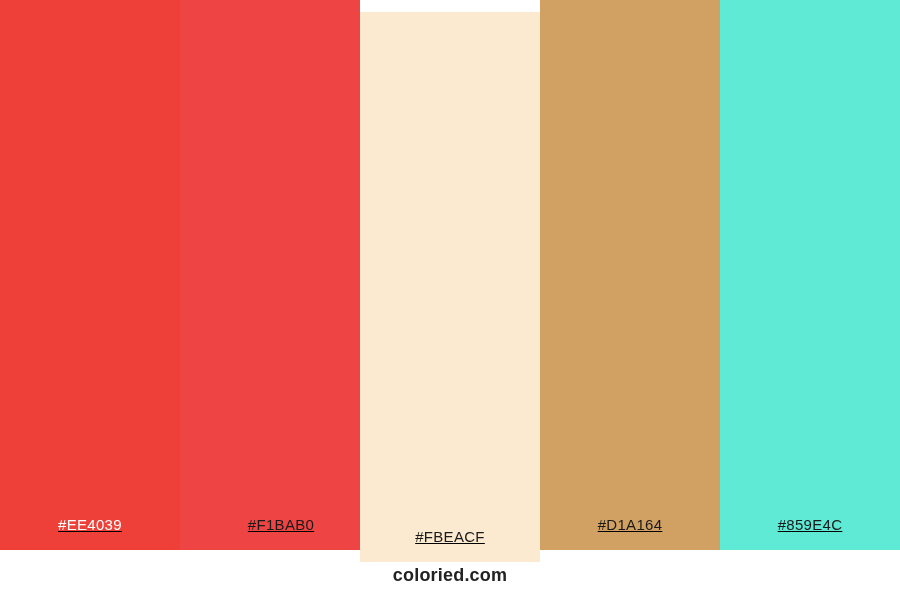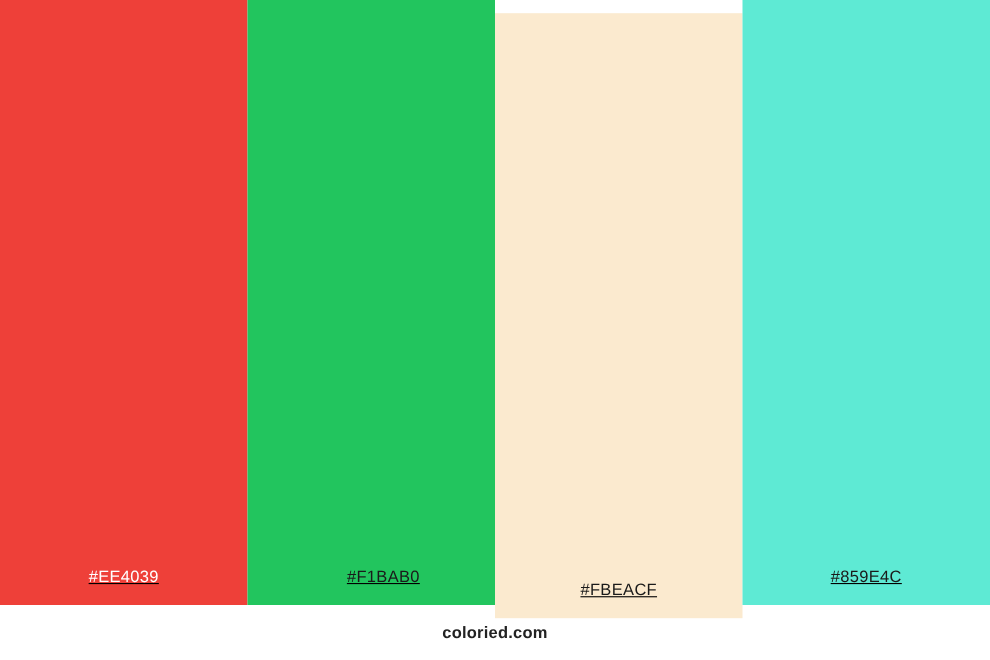--- a/index.html
+++ b/index.html
@@ -66,47 +66,50 @@
     flex: 1 1 auto;
     height: 50px;
     background: #ffffff;
     display: flex;
     align-items: center;
     justify-content: center;
   }
 
   .footer-brand {
     font-family: "Liberation Sans", sans-serif;
-    font-size: 15px;
+    font-size: 18px;
     font-weight: 700;
     color: #222222;
     letter-spacing: 0.2px;
     line-height: 1;
     user-select: none;
   }
 </style>
 </head>
 <body>
 
 <div class="palette-page">
 
   <div class="swatch-strip">
 
     <div class="swatch" style="background:#EE4039;">
       <span class="swatch-label on-dark">#EE4039</span>
     </div>
 
-    <div class="swatch" style="background:#22c55e;padding-left:22px;">
+    <div class="swatch" style="background:#ef4444;padding-left:22px;">
       <span class="swatch-label on-light">#F1BAB0</span>
     </div>
 
     <div class="swatch" style="background:#FBEACF;margin-top:12px;">
       <span class="swatch-label on-light">#FBEACF</span>
     </div>
 
+    <div class="swatch" style="background:#D1A164;">
+      <span class="swatch-label on-light">#D1A164</span>
+    </div>
 
     <div class="swatch" style="background:#5eead4;">
       <span class="swatch-label on-light">#859E4C</span>
     </div>
 
   </div>
 
   <div class="footer">
     <span class="footer-brand">coloried.com</span>
   </div>

